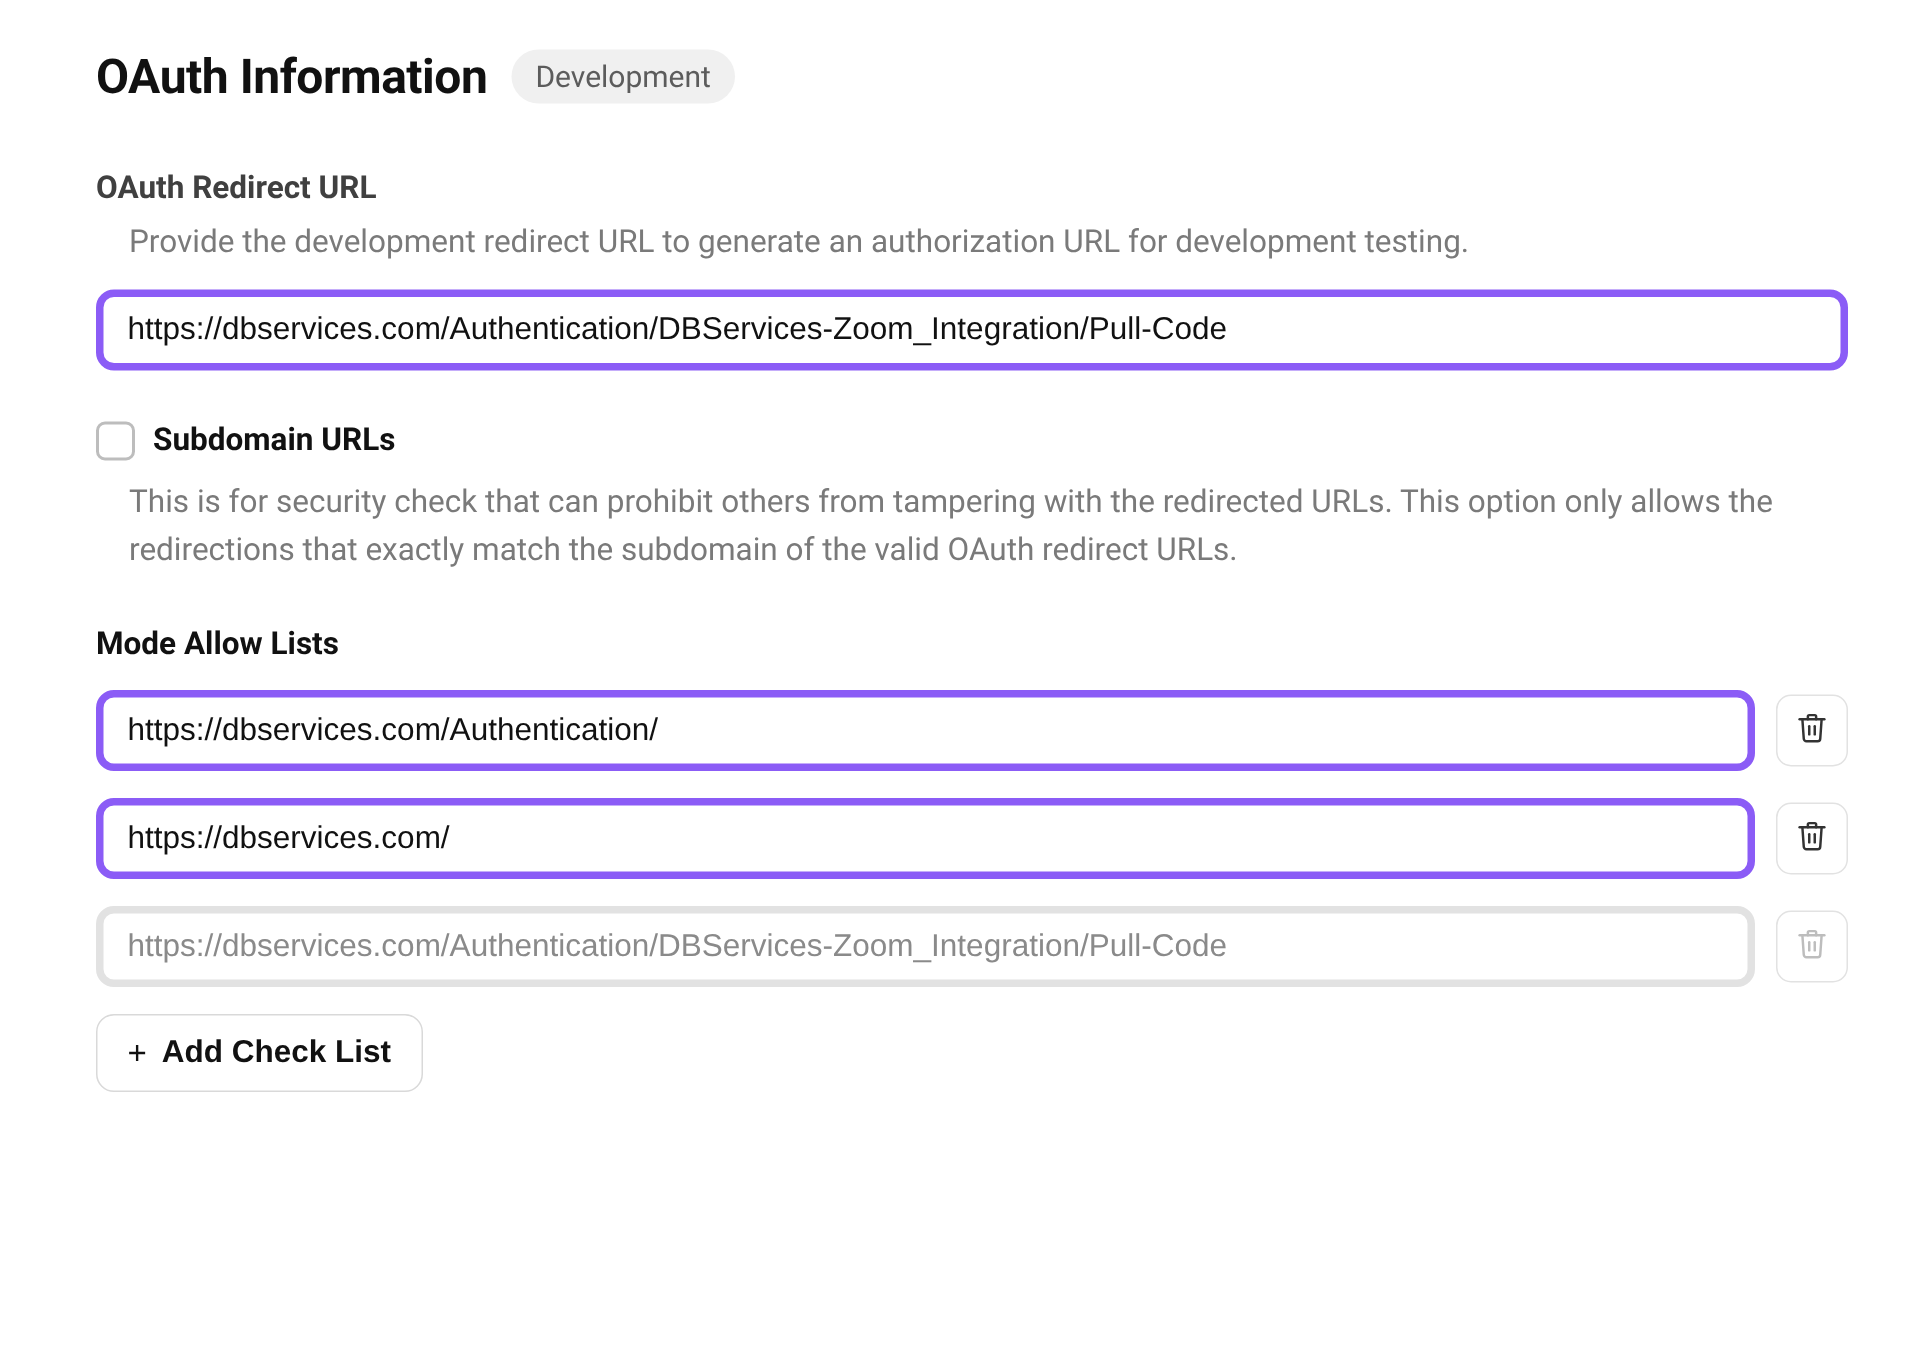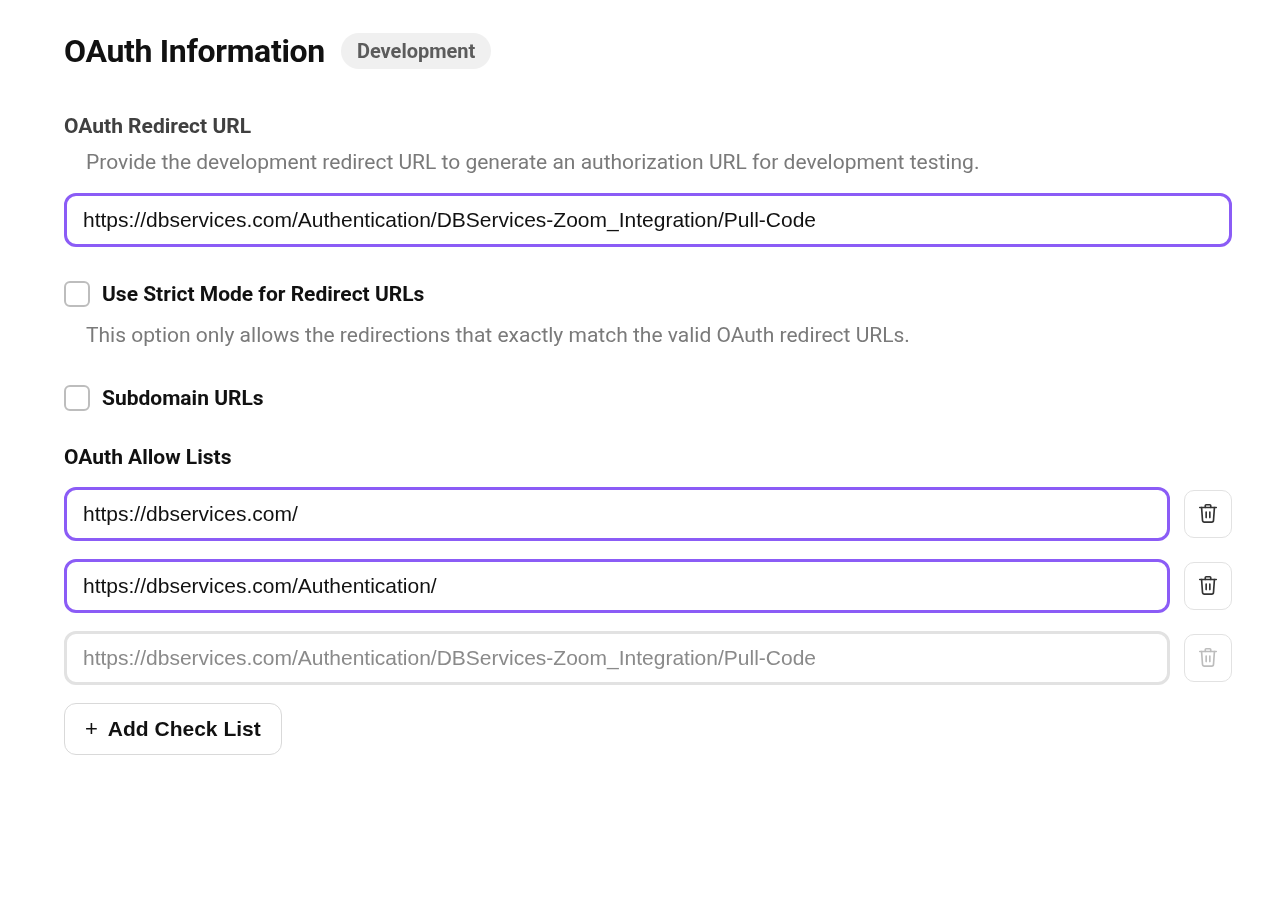--- a/index.html
+++ b/index.html
@@ -24,42 +24,42 @@
       color: #111;
       letter-spacing: -0.01em;
     }
     .badge {
       display: inline-block;
       padding: 6px 16px;
       border-radius: 999px;
       background: #f0f0f0;
       color: #5c5c5c;
       font-size: 20px;
-      font-weight: 700;
+      font-weight: 400;
     }
     .field-group { margin-bottom: 34px; }
     .field-label {
       font-size: 21px;
       font-weight: 700;
       color: #404040;
       margin-bottom: 8px;
     }
     .desc-text {
       font-size: 21px;
       font-weight: 400;
       color: #7a7a7a;
       line-height: 1.55;
       margin-bottom: 14px;
       margin-left: 22px;
     }
     .desc-text.nomargin { margin-bottom: 0; }
     .text-input {
       width: 100%;
       height: 54px;
-      border: 3px solid #8b5cf6;
+      border: 5px solid #8b5cf6;
       border-radius: 12px;
       padding: 0 16px;
       font-size: 21px;
       color: #111;
       background: #fff;
       outline: none;
     }
     .text-input::placeholder { color: #8a8a8a; }
     .text-input.placeholder-style {
       color: #8a8a8a;
@@ -142,69 +142,63 @@
     <h1 class="section-title">OAuth Information</h1>
     <span class="badge">Development</span>
   </div>
 
   <div class="field-group">
     <div class="field-label">OAuth Redirect URL</div>
     <div class="desc-text">Provide the development redirect URL to generate an authorization URL for development testing.</div>
     <input type="text" class="text-input" value="https://dbservices.com/Authentication/DBServices-Zoom_Integration/Pull-Code" style="">
   </div>
 
-  <div class="field-group">
-    <div class="checkbox-row">
-      <div class="checkbox" role="checkbox" aria-checked="false"></div>
-      <div class="checkbox-label">Use Strict Mode for Redirect URLs</div>
-    </div>
-    <div class="desc-text nomargin">This option only allows the redirections that exactly match the valid OAuth redirect URLs.</div>
-  </div>
 
   <div class="field-group">
     <div class="checkbox-row">
       <div class="checkbox" role="checkbox" aria-checked="false"></div>
       <div class="checkbox-label">Subdomain URLs</div>
     </div>
+    <div class="desc-text nomargin">This is for security check that can prohibit others from tampering with the redirected URLs. This option only allows the redirections that exactly match the subdomain of the valid OAuth redirect URLs.</div>
   </div>
 
   <div>
-    <div class="allow-section-label">OAuth Allow Lists</div>
+    <div class="allow-section-label">Mode Allow Lists</div>
+
+    <div class="allow-row">
+      <input type="text" class="text-input" value="https://dbservices.com/Authentication/" style="">
+      <button class="icon-btn" aria-label="Delete">
+        <span>
+          <svg viewBox="0 0 24 24" fill="none" stroke="#333" stroke-width="1.8" stroke-linecap="round" stroke-linejoin="round">
+            <polyline points="3 6 5 6 21 6"></polyline>
+            <path d="M19 6l-1 14a2 2 0 0 1-2 2H8a2 2 0 0 1-2-2L5 6"></path>
+            <path d="M10 11v6"></path>
+              <path d="M14 11v6"></path>
+            <path d="M9 6V4a1 1 0 0 1 1-1h4a1 1 0 0 1 1 1v2"></path>
+          </svg>
+        </span>
+      </button>
+    </div>
 
     <div class="allow-row">
       <input type="text" class="text-input" value="https://dbservices.com/" style="">
       <button class="icon-btn" aria-label="Delete">
         <span>
           <svg viewBox="0 0 24 24" fill="none" stroke="#333" stroke-width="1.8" stroke-linecap="round" stroke-linejoin="round">
             <polyline points="3 6 5 6 21 6"></polyline>
             <path d="M19 6l-1 14a2 2 0 0 1-2 2H8a2 2 0 0 1-2-2L5 6"></path>
             <path d="M10 11v6"></path>
               <path d="M14 11v6"></path>
             <path d="M9 6V4a1 1 0 0 1 1-1h4a1 1 0 0 1 1 1v2"></path>
           </svg>
         </span>
       </button>
     </div>
 
     <div class="allow-row">
-      <input type="text" class="text-input" value="https://dbservices.com/Authentication/" style="">
-      <button class="icon-btn" aria-label="Delete">
-        <span>
-          <svg viewBox="0 0 24 24" fill="none" stroke="#333" stroke-width="1.8" stroke-linecap="round" stroke-linejoin="round">
-            <polyline points="3 6 5 6 21 6"></polyline>
-            <path d="M19 6l-1 14a2 2 0 0 1-2 2H8a2 2 0 0 1-2-2L5 6"></path>
-            <path d="M10 11v6"></path>
-              <path d="M14 11v6"></path>
-            <path d="M9 6V4a1 1 0 0 1 1-1h4a1 1 0 0 1 1 1v2"></path>
-          </svg>
-        </span>
-      </button>
-    </div>
-
-    <div class="allow-row">
       <input type="text" class="text-input placeholder-style" value="https://dbservices.com/Authentication/DBServices-Zoom_Integration/Pull-Code" style="">
       <button class="icon-btn disabled" aria-label="Delete">
         <span>
           <svg viewBox="0 0 24 24" fill="none" stroke="#bdbdbd" stroke-width="1.8" stroke-linecap="round" stroke-linejoin="round">
             <polyline points="3 6 5 6 21 6"></polyline>
             <path d="M19 6l-1 14a2 2 0 0 1-2 2H8a2 2 0 0 1-2-2L5 6"></path>
             <path d="M10 11v6"></path>
               <path d="M14 11v6"></path>
             <path d="M9 6V4a1 1 0 0 1 1-1h4a1 1 0 0 1 1 1v2"></path>
           </svg>

